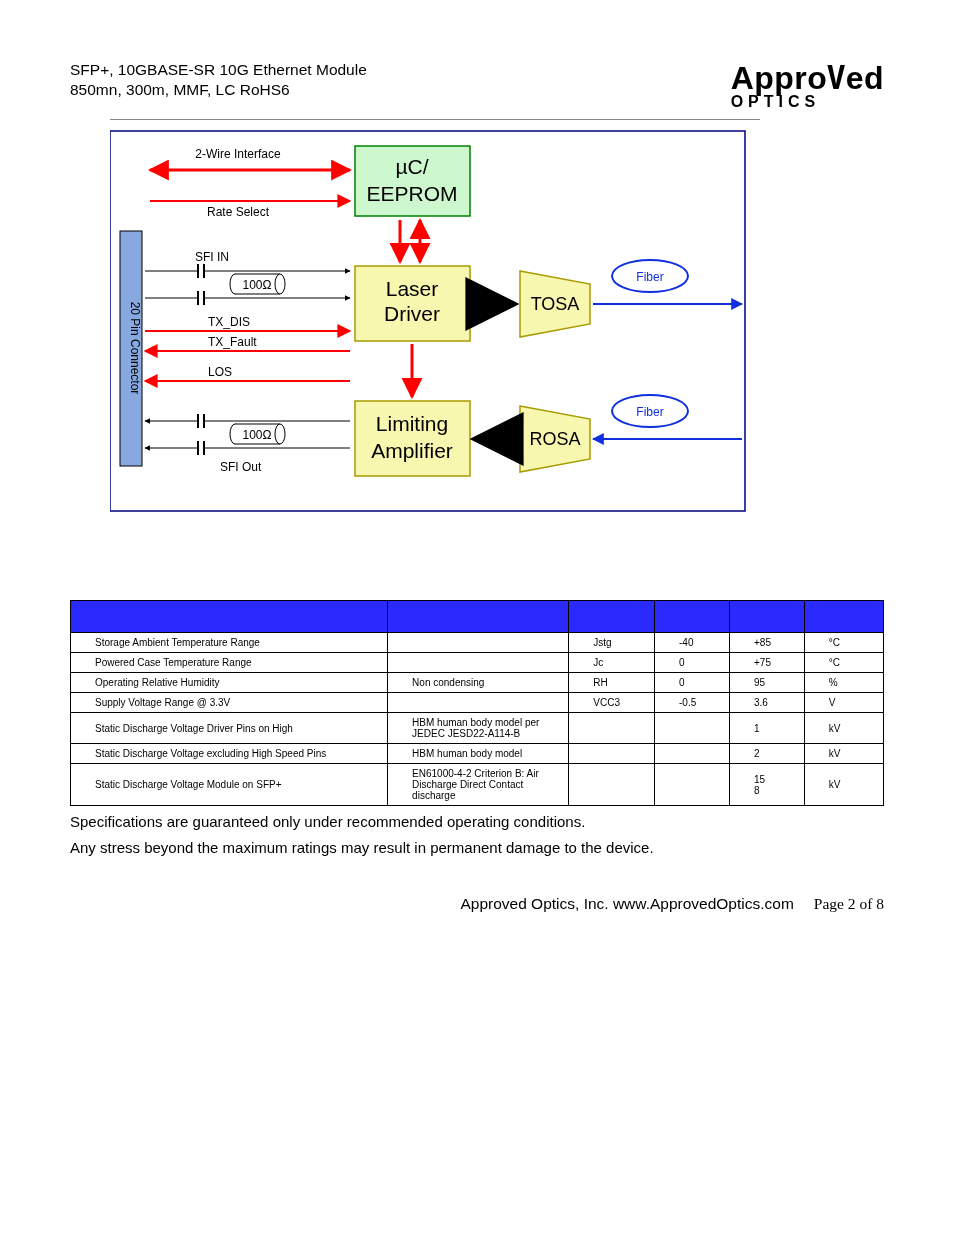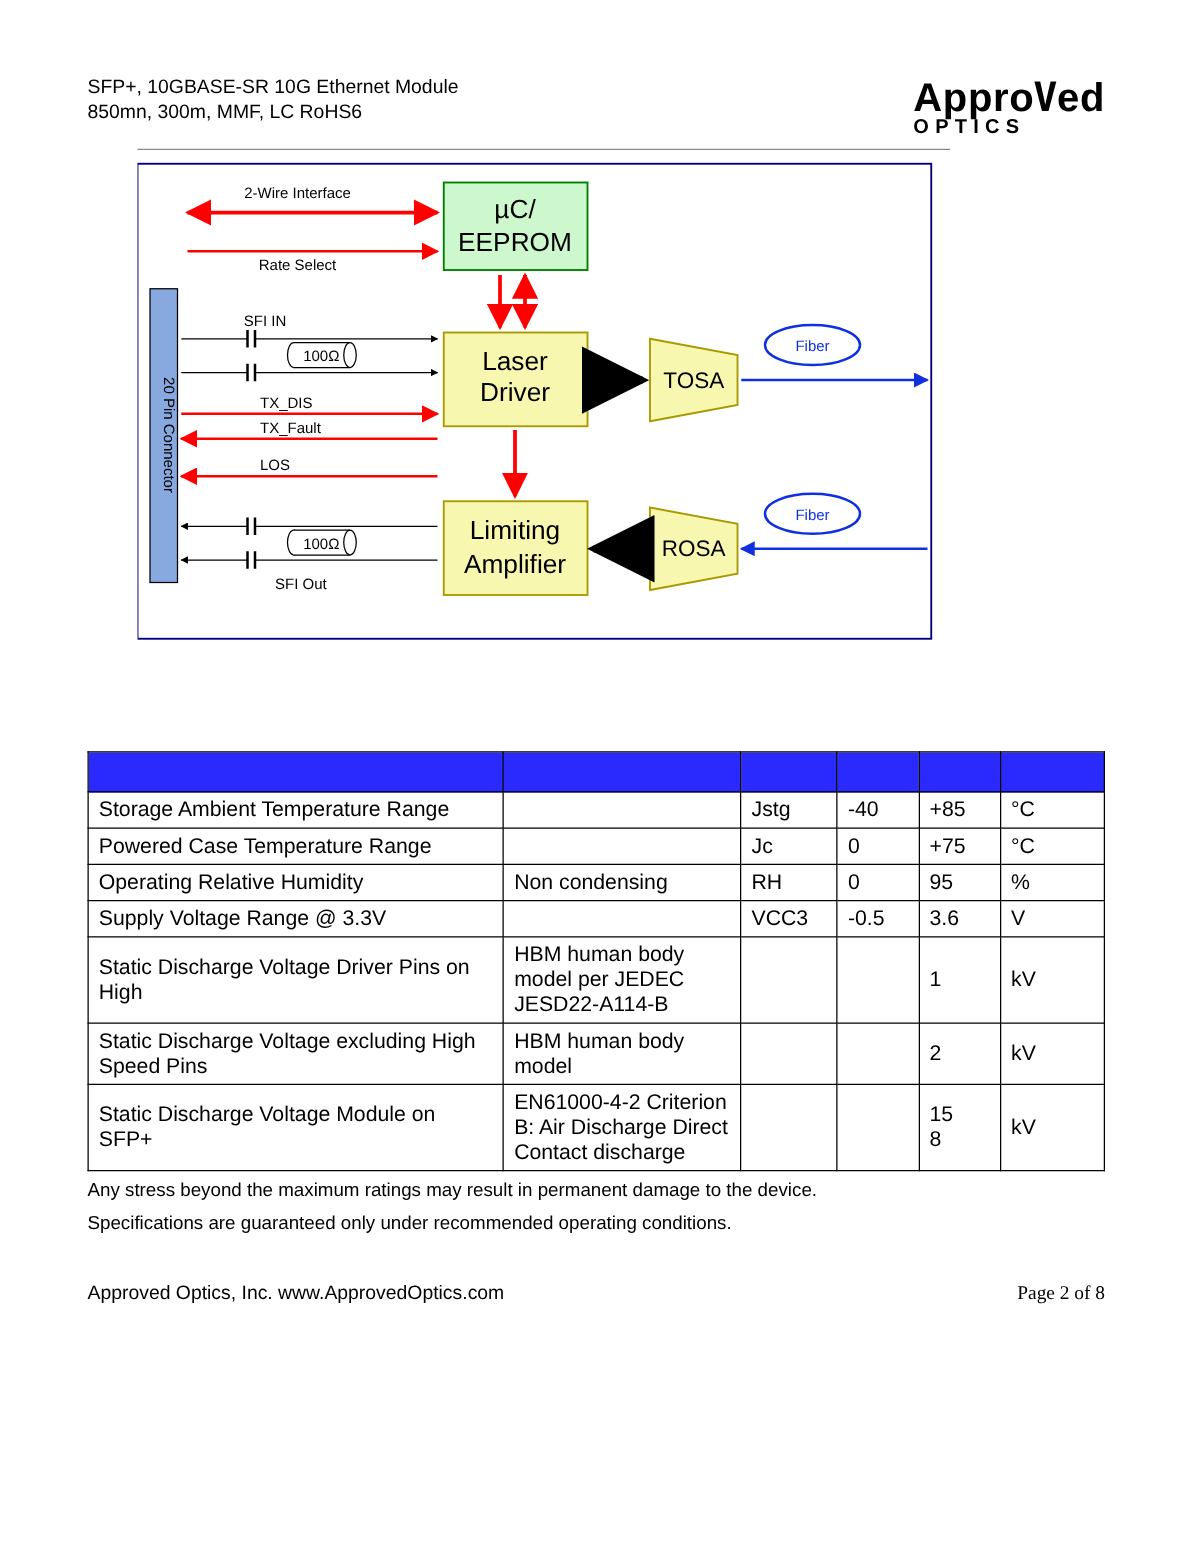--- a/index.html
+++ b/index.html
@@ -44,31 +44,32 @@
     border-collapse:collapse;
     width:100%;
   }
   th{
     background:var(--blue-hdr);
     height:32px;
     border:1px solid var(--border);
   }
   td{
     border:1px solid var(--border);
-    padding:4px 8px;
-    font-size:17px;
+    padding:4px 24px;
+    font-size:10px;
     vertical-align:middle;
   }
   td.c{text-align:left;}
   .note{margin:6px 0 0 0;font-size:15px;line-height:1.3;}
   .footer{
     display:flex;
-    justify-content:space-between;
+    justify-content:flex-end;
     margin-top:38px;
     font-size:15.5px;
+    gap:20px;
   }
   .footer .pg{font-family:"Times New Roman",Times,serif;}
   
   .dsmall{font:12px Arial;}
   .dmed{font:18px Arial;}
   .dlg{font:21px Arial;}
 </style>
 </head>
 <body>
 
@@ -268,21 +269,21 @@
             <td class="c">EN61000-4-2 Criterion B: Air Discharge Direct Contact discharge</td>
             <td class="c"></td>
             <td class="c"></td>
             <td class="c">15<br>8</td>
             <td class="c">kV</td>
           </tr>
         </tbody>
     </table>
   </div>
 
+  <p class="note">Specifications are guaranteed only under recommended operating conditions.</p>
   <p class="note">Any stress beyond the maximum ratings may result in permanent damage to the device.</p>
-  <p class="note">Specifications are guaranteed only under recommended operating conditions.</p>
 
   <div class="footer">
     <span>Approved Optics, Inc.  www.ApprovedOptics.com</span>
     <span class="pg">Page 2 of 8</span>
   </div>
 
 </div>
 
 </body></html>

